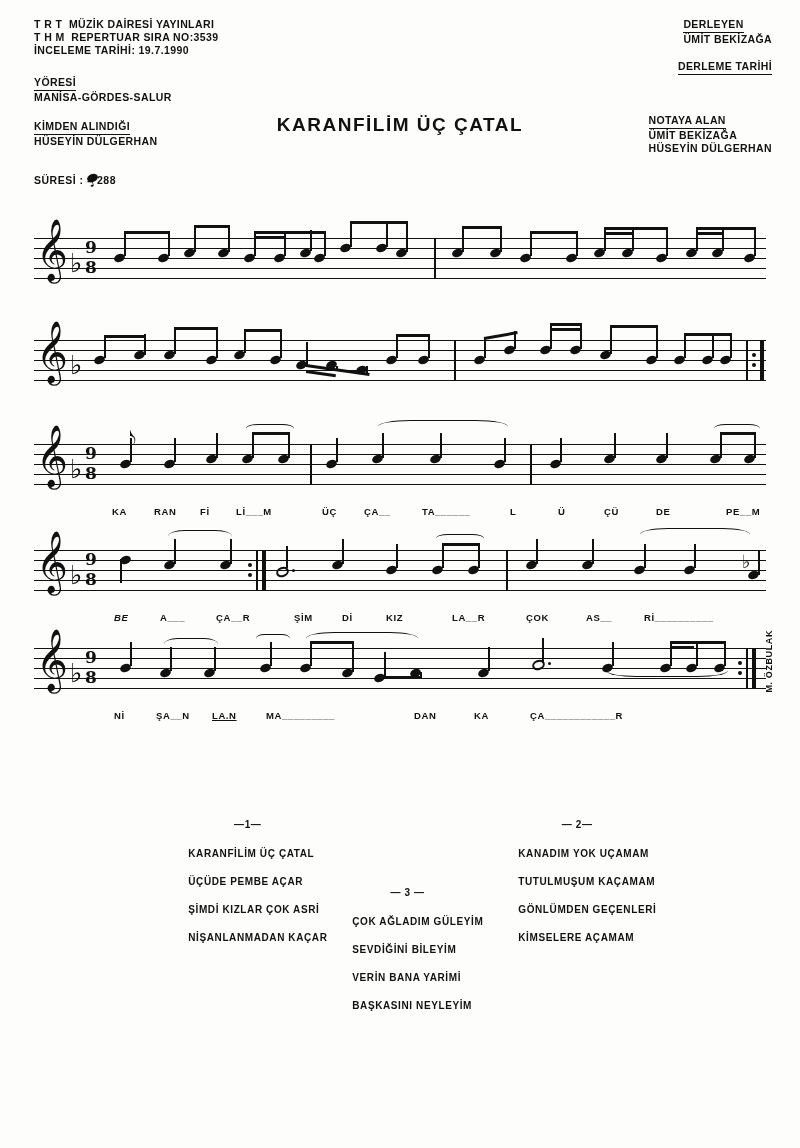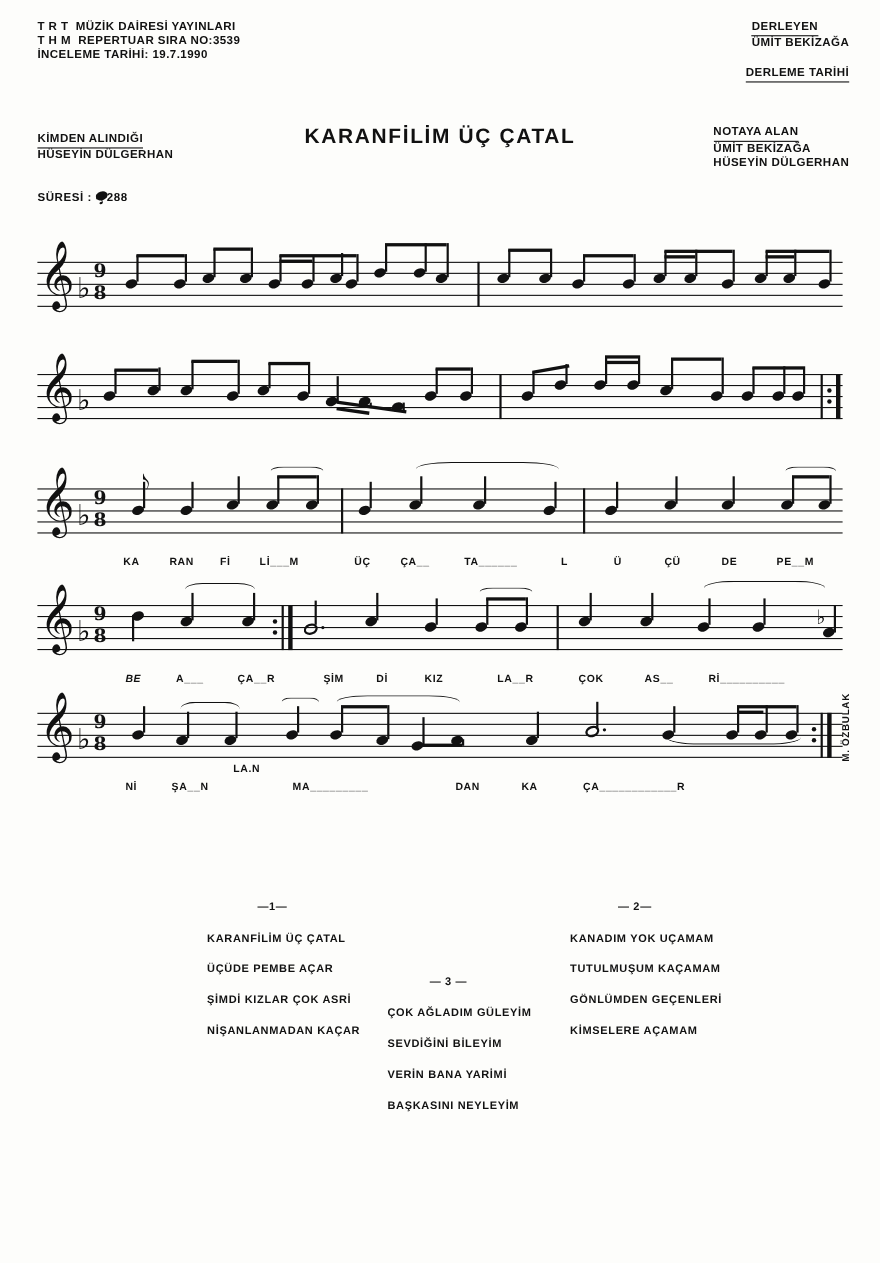--- a/index.html
+++ b/index.html
@@ -70,20 +70,24 @@
 <body>
 
 <div class="sheet">
 
   <div class="hdr-left">
     <div class="l">T R T  MÜZİK DAİRESİ YAYINLARI</div>
     <div class="l">T H M  REPERTUAR SIRA NO:3539</div>
     <div class="l">İNCELEME TARİHİ: 19.7.1990</div>
   </div>
 
+  <div class="field" style="left:34px;top:76px;">
+    <span class="ul">YÖRESİ</span>
+    <div>MANİSA-GÖRDES-SALUR</div>
+  </div>
 
   <div class="field" style="left:34px;top:120px;">
     <span class="ul">KİMDEN ALINDIĞI</span>
     <div>HÜSEYİN DÜLGERHAN</div>
   </div>
 
   <div class="hdr-right" style="top:18px;">
     <span class="ul">DERLEYEN</span>
     <div>ÜMİT BEKİZAĞA</div>
   </div>
@@ -333,21 +337,21 @@
     <div class="lyric" style="left:120px;top:62px;">RAN</div>
     <div class="lyric" style="left:166px;top:62px;">Fİ</div>
     <div class="lyric" style="left:202px;top:62px;">Lİ___M</div>
     <div class="lyric" style="left:288px;top:62px;">ÜÇ</div>
     <div class="lyric" style="left:330px;top:62px;">ÇA__</div>
     <div class="lyric" style="left:388px;top:62px;">TA______</div>
     <div class="lyric" style="left:476px;top:62px;">L</div>
     <div class="lyric" style="left:524px;top:62px;">Ü</div>
     <div class="lyric" style="left:570px;top:62px;">ÇÜ</div>
     <div class="lyric" style="left:622px;top:62px;">DE</div>
-    <div class="lyric" style="left:672px;top:62px;">PE__M</div>
+    <div class="lyric" style="left:692px;top:62px;">PE__M</div>
   </div>
 
   <div class="system" style="top:550px;">
     <div class="staff">
       <div class="line"></div>
       <div class="line"></div>
       <div class="line"></div>
       <div class="line"></div>
       <div class="line"></div>
 
@@ -481,21 +485,21 @@
       <div class="slur" style="left:572px;top:16px;width:122px;border-top:none;border-bottom:1.6px solid #111;"></div>
 
       <div class="bar" style="left:712px;"></div>
       <div class="repdot" style="left:704px;top:13px;"></div>
       <div class="repdot" style="left:704px;top:23px;"></div>
       <div class="bar thick" style="left:718px;"></div>
     </div>
 
     <div class="lyric" style="left:80px;top:62px;">Nİ</div>
     <div class="lyric" style="left:122px;top:62px;text-align:center;">ŞA__N</div>
-    <div class="lyric" style="left:178px;top:46px;">LA.N</div>
+    <div class="lyric" style="left:178px;top:62px;text-decoration:underline;">LA.N</div>
     <div class="lyric" style="left:232px;top:62px;">MA_________</div>
     <div class="lyric" style="left:380px;top:62px;">DAN</div>
     <div class="lyric" style="left:440px;top:62px;">KA</div>
     <div class="lyric" style="left:496px;top:62px;">ÇA____________R</div>
   </div>
 
   <div class="vsign" style="top:630px;">M. ÖZBULAK</div>
 
   <div class="verses">
     <div class="verse" style="left:168px;top:0px;">

